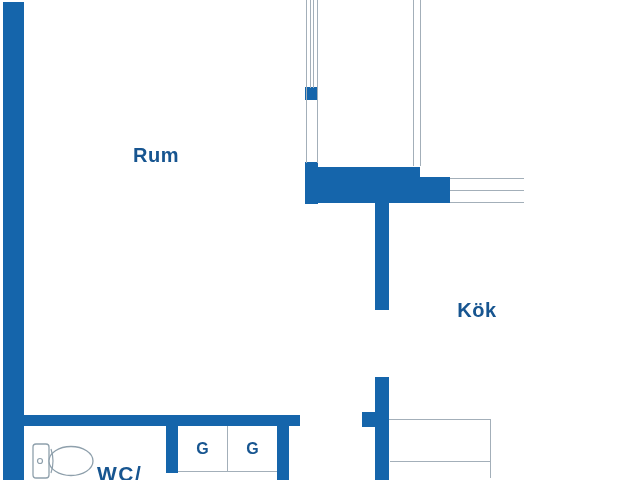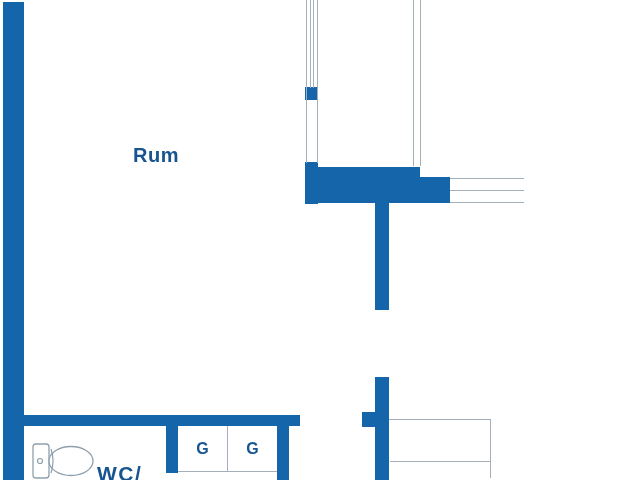--- a/index.html
+++ b/index.html
@@ -76,17 +76,18 @@
   <div class="vl" style="left:227px;top:426px;height:45px;"></div>
 
   <svg style="left:30px;top:441px;" width="66" height="39" viewBox="0 0 66 39">
     <rect x="3" y="3" width="16" height="34" rx="3" fill="#fff" stroke="var(--fixture,#8fa0ac)" stroke-width="1.3"></rect>
     <ellipse cx="41" cy="20" rx="22" ry="14.5" fill="#fff" stroke="var(--fixture,#8fa0ac)" stroke-width="1.3"></ellipse>
     <path d="M21,8 q4,12 0,24" fill="none" stroke="var(--fixture,#8fa0ac)" stroke-width="1.2"></path>
     <circle cx="10" cy="20" r="2.5" fill="#fff" stroke="var(--fixture,#8fa0ac)" stroke-width="1.2"></circle>
   </svg>
 
   <div class="lbl lbl-room" style="left:126px;top:144px;width:60px;">Rum</div>
+  <div class="lbl lbl-room" style="left:447px;top:299px;width:60px;">Kök</div>
   <div class="lbl lbl-g" style="left:192px;top:440px;width:21px;">G</div>
   <div class="lbl lbl-g" style="left:242px;top:440px;width:21px;">G</div>
   <div class="lbl lbl-wc" style="left:97px;top:462px;">WC/</div>
 
 </div>
 
 </body></html>

